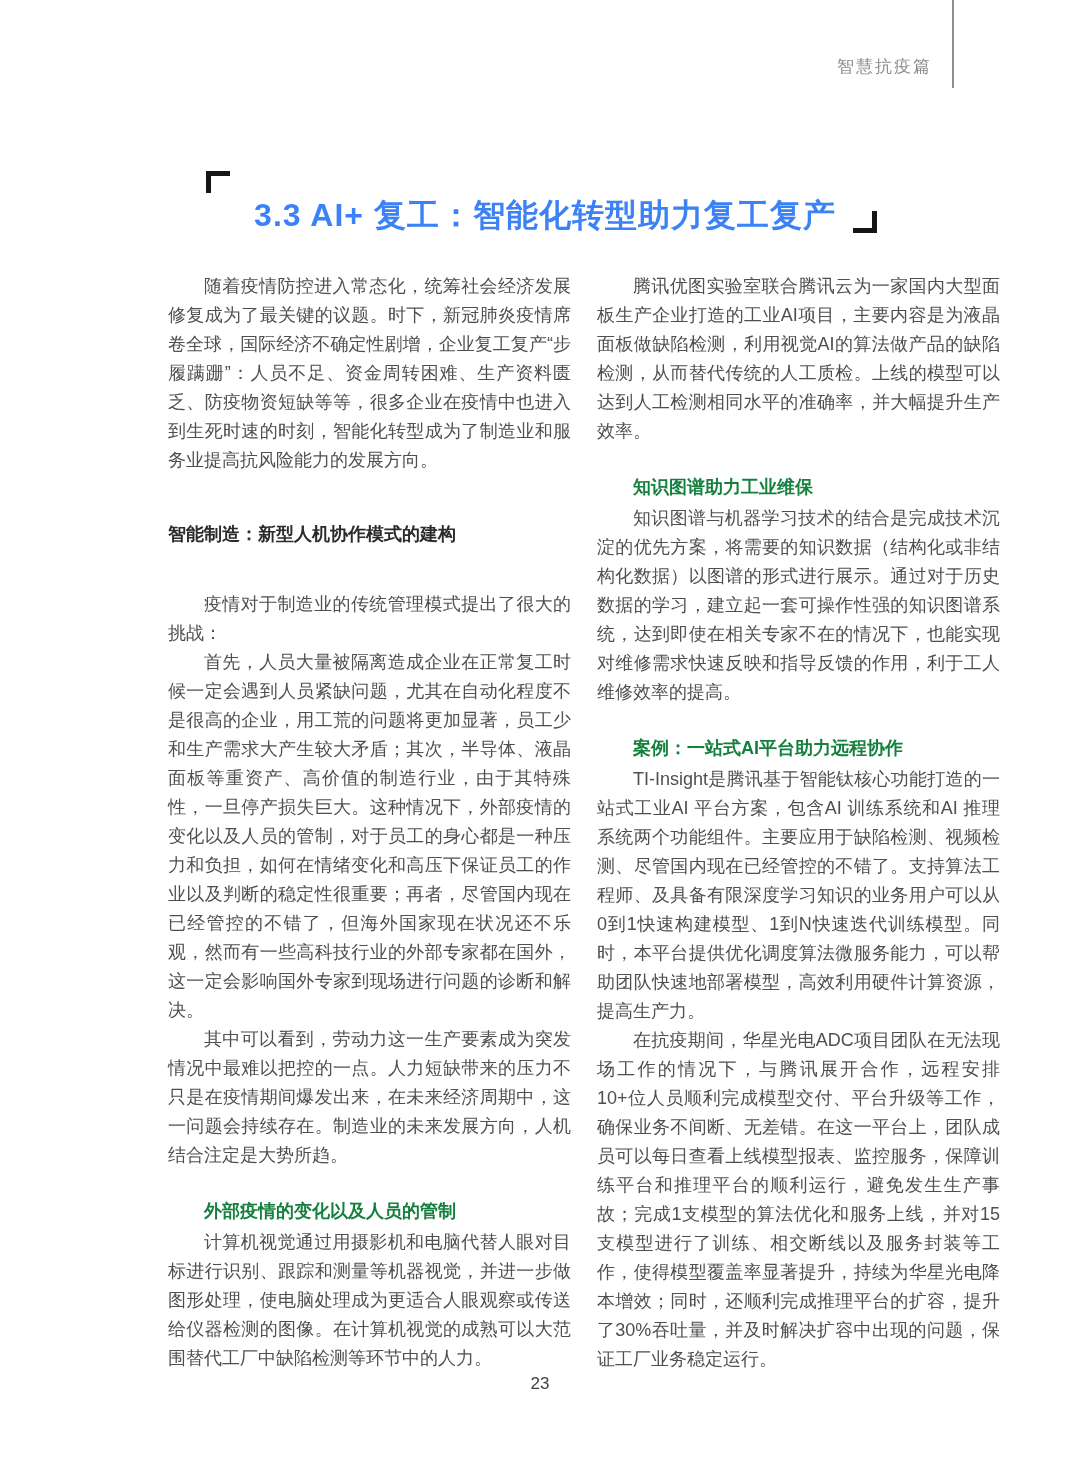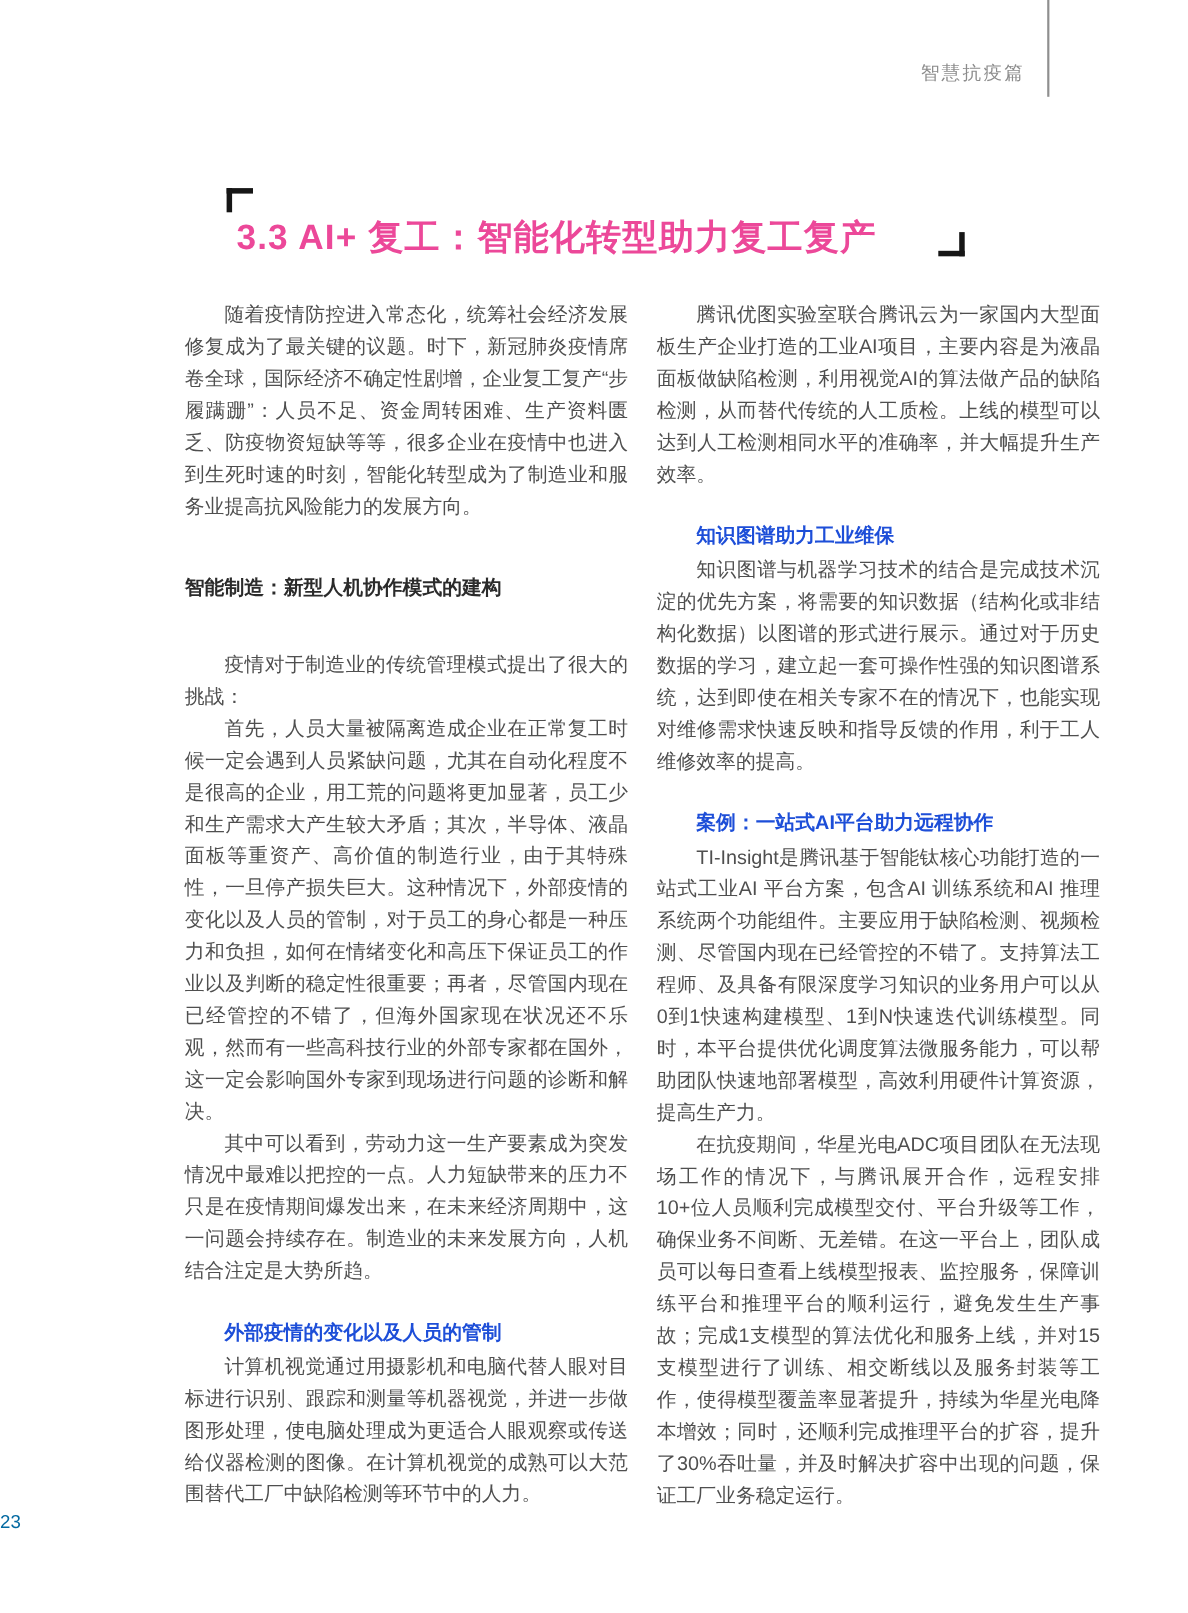--- a/index.html
+++ b/index.html
@@ -21,21 +21,22 @@
     position:absolute;top:55px;right:148px;
     font-size:17px;color:#8c8c8c;letter-spacing:2px;
   }
 
   
   .bracket{position:absolute;width:19px;height:17px;}
   .bracket-tl{left:206px;top:171px;border-left:5px solid #161616;border-top:5px solid #161616;}
   .bracket-br{left:853px;top:211px;border-right:5px solid #161616;border-bottom:5px solid #161616;}
   .doc-title{
     position:absolute;left:215px;top:174px;width:660px;
-    font-size:32px;font-weight:bold;color:#ec4899;
+    text-align:center;
+    font-size:32px;font-weight:bold;color:#3b82f6;
     letter-spacing:1px;
     line-height:40px;
   }
 
   
   .col{
     position:absolute;top:272px;width:403px;
     font-size:18px;line-height:29px;color:#4f4f4f;
     text-align:justify;
     margin-left:40px;
@@ -44,28 +45,28 @@
   .col-right{left:557px;}
 
   .para{margin:0;text-indent:2em;}
   .section-heading{
     margin:45px 0 42px 0;
     font-size:18px;font-weight:bold;color:#2b2b2b;
     text-indent:0;line-height:28px;
   }
   .sub-heading{
     margin:27px 0 2px 0;
-    font-size:18px;font-weight:bold;color:#1d4ed8;
+    font-size:18px;font-weight:bold;color:#15803d;
     text-indent:2em;line-height:29px;
   }
 
   
   .page-number{
     position:absolute;top:1374px;left:0;width:1080px;
-    text-align:left;font-size:17px;color:#0369a1;
+    text-align:center;font-size:17px;color:#404040;
   }
 </style>
 </head>
 <body>
 
 <div class="page">
 
   <div class="header-rule"></div>
   <div class="header-label">智慧抗疫篇</div>
 

